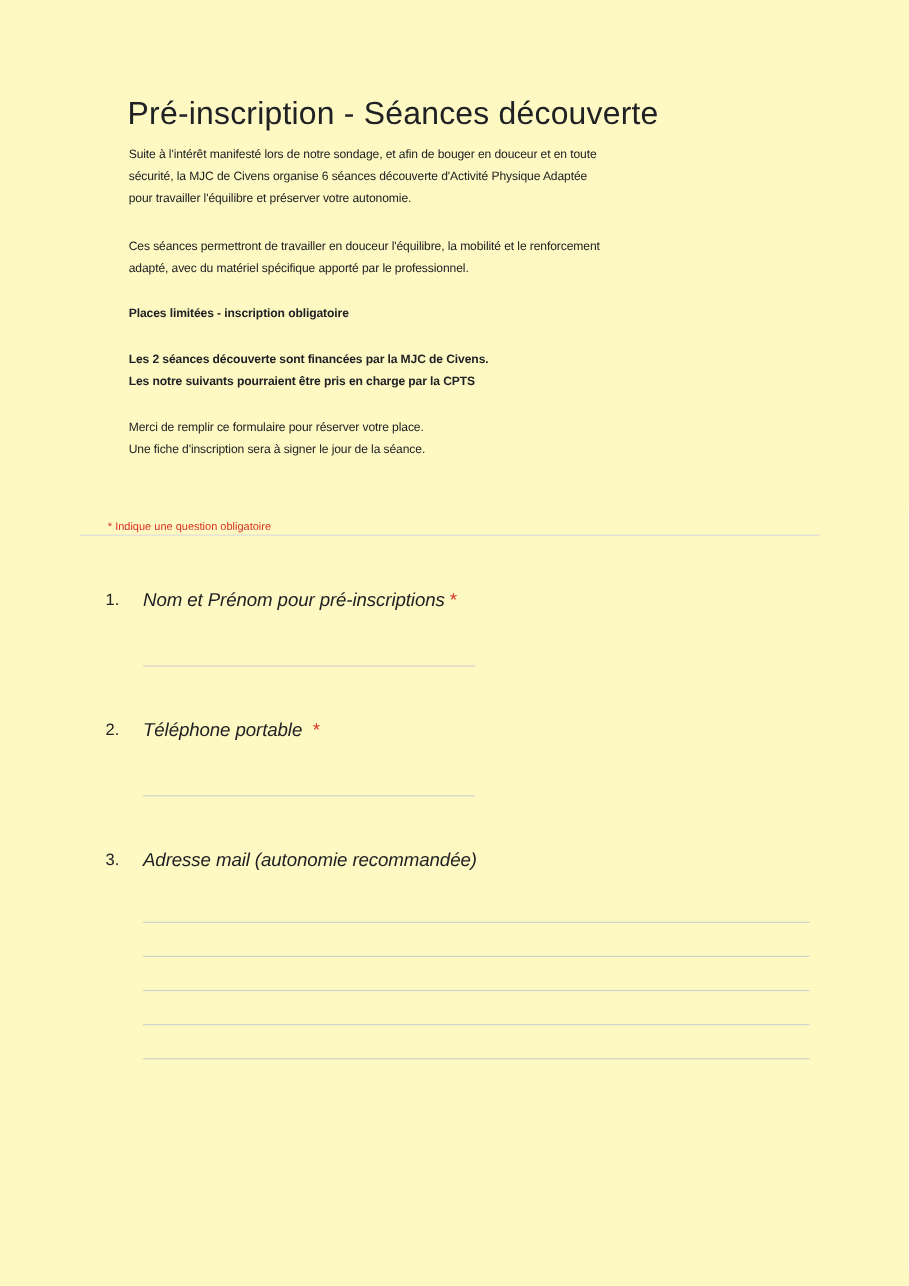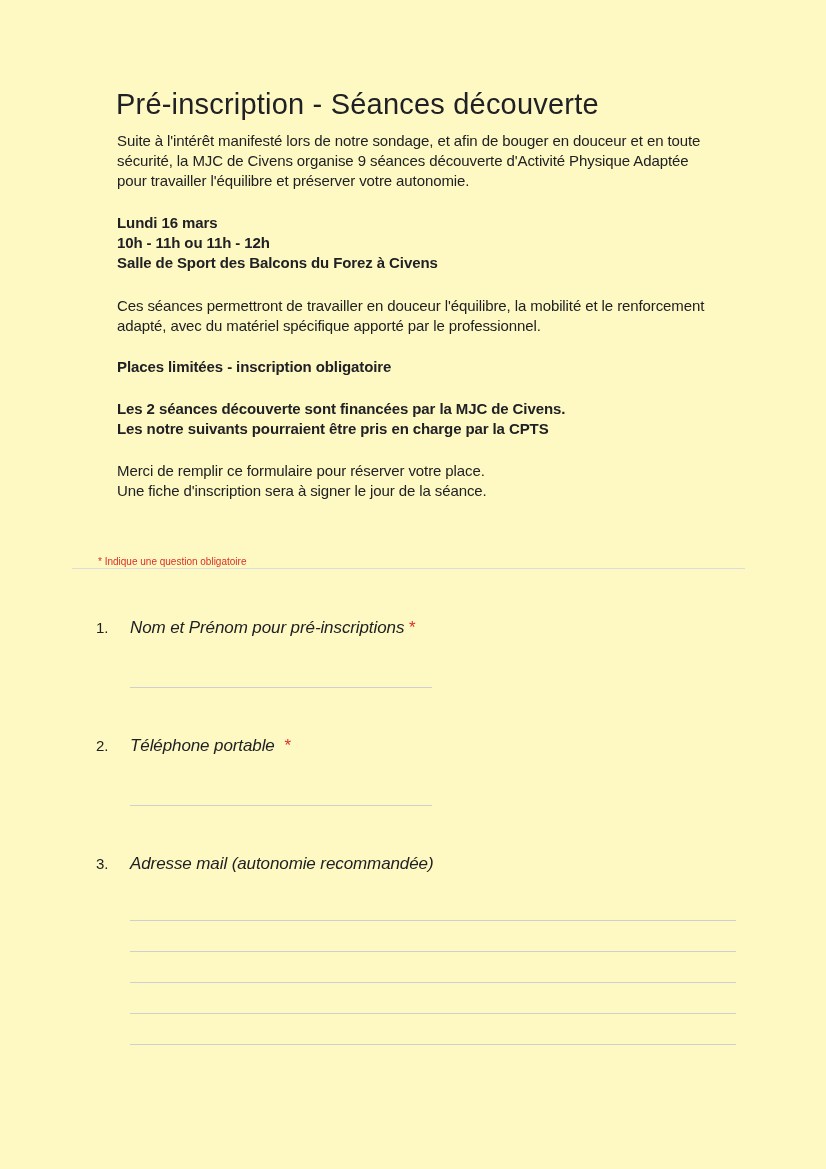--- a/index.html
+++ b/index.html
@@ -18,21 +18,21 @@
     margin: 0 0 0 116px;
     font-size: 29px;
     line-height: 45px;
     font-weight: 400;
     color: #202124;
     letter-spacing: 0.2px;
   }
   .para {
     margin: 0 0 0 117px;
     width: 604px;
-    font-size: 15px;
+    font-size: 11px;
     line-height: 20px;
     font-weight: 400;
     letter-spacing: -0.1px;
   }
   .para.bold { font-weight: 700; }
   .mt-intro     { margin-top: 4px; }
   .mt-schedule  { margin-top: 22px; }
   .mt-details   { margin-top: 23px; }
   .mt-places    { margin-top: 21px; }
   .mt-financing { margin-top: 22px; }
@@ -91,23 +91,22 @@
   .answer-line.long.first { margin-top: 46px; }
   .answer-line.long + .answer-line.long { margin-top: 30px; }
 </style>
 </head>
 <body>
 
 <div class="page">
 
   <h1 class="title"><span>Pré-inscription - Séances découverte</span><br></h1>
 
-  <p class="para mt-intro"><span>Suite à l'intérêt manifesté lors de notre sondage, et afin de bouger en douceur et en toute</span><br><span>sécurité, la MJC de Civens organise 9 séances découverte d'Activité Physique Adaptée</span><br><span>pour travailler l'équilibre et préserver votre autonomie.</span></p>
+  <p class="para mt-intro"><span>Suite à l'intérêt manifesté lors de notre sondage, et afin de bouger en douceur et en toute</span><br><span>sécurité, la MJC de Civens organise 6 séances découverte d'Activité Physique Adaptée</span><br><span>pour travailler l'équilibre et préserver votre autonomie.</span></p>
 
-  <p class="para bold mt-schedule"><span>Lundi 16 mars</span><br><span>10h - 11h ou 11h - 12h</span><br><span>Salle de Sport des Balcons du Forez à Civens</span></p>
 
   <p class="para mt-details"><span>Ces séances permettront de travailler en douceur l'équilibre, la mobilité et le renforcement</span><br><span>adapté, avec du matériel spécifique apporté par le professionnel.</span></p>
 
   <p class="para bold mt-places">Places limitées - inscription obligatoire</p>
 
   <p class="para bold mt-financing"><span>Les 2 séances découverte sont financées par la MJC de Civens.</span><br><span>Les notre suivants pourraient être pris en charge par la CPTS</span></p>
 
   <p class="para mt-closing"><span>Merci de remplir ce formulaire pour réserver votre place.</span><br><span>Une fiche d'inscription sera à signer le jour de la séance.</span></p>
 
   <div class="note-row">

